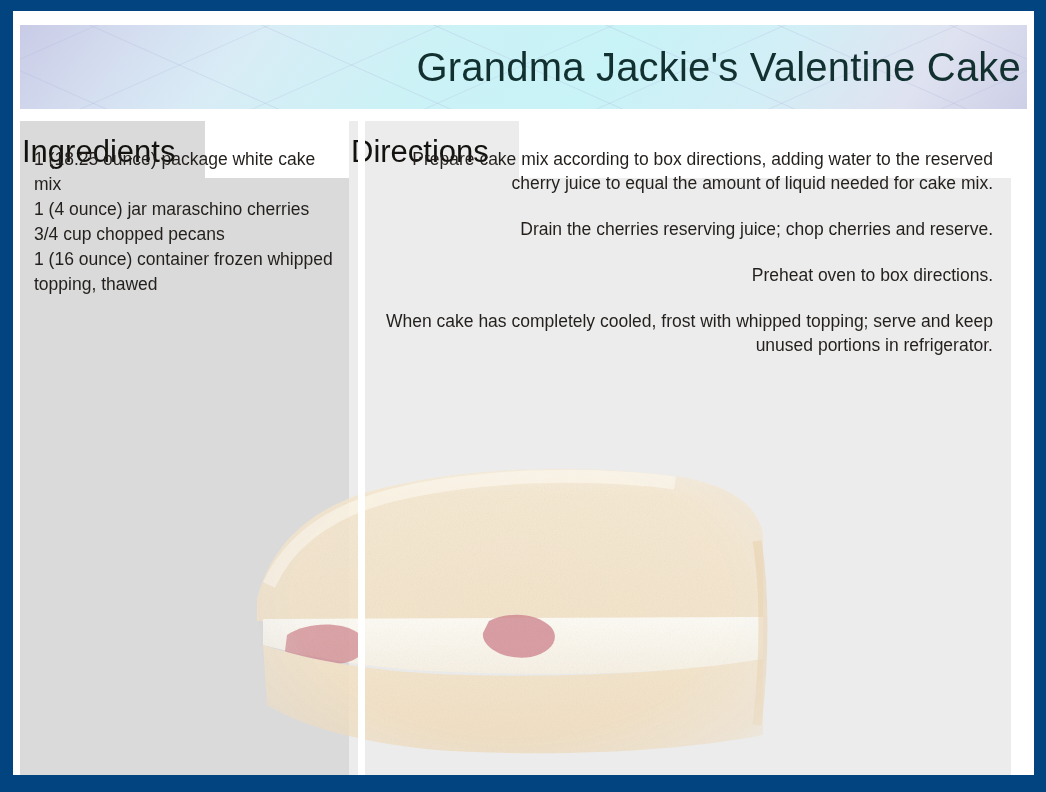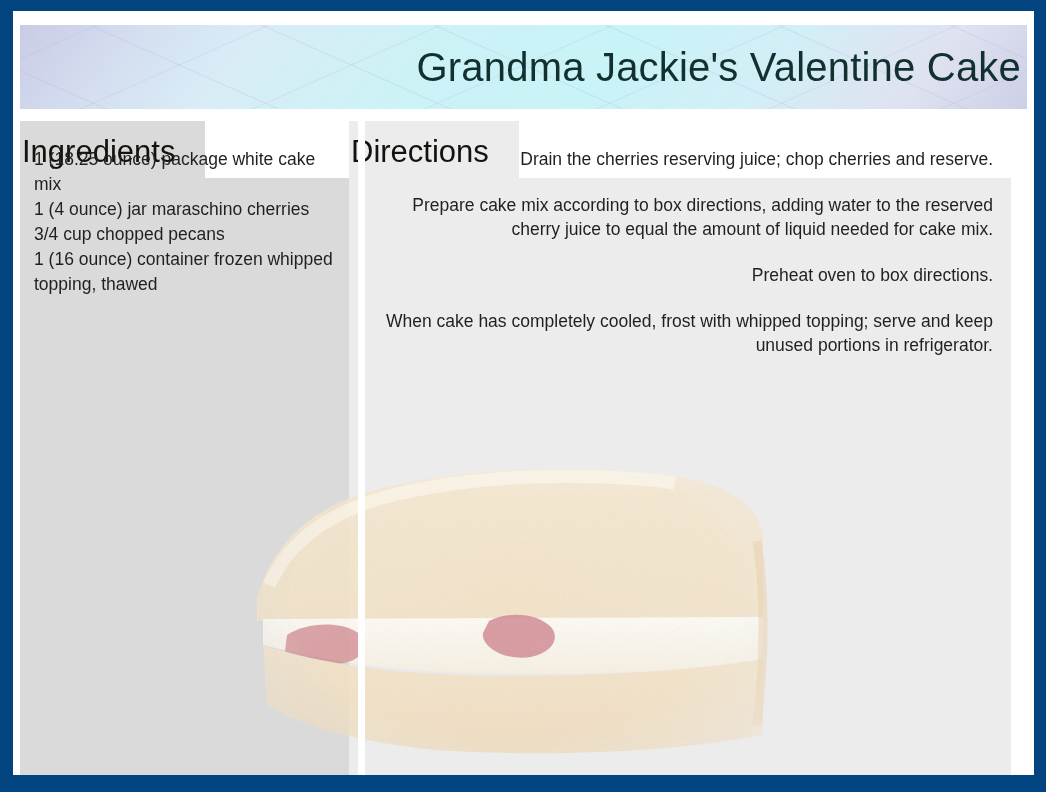--- a/index.html
+++ b/index.html
@@ -190,22 +190,22 @@
         <div class="ingredient-line">1 (4 ounce) jar maraschino cherries</div>
         <div class="ingredient-line">3/4 cup chopped pecans</div>
         <div class="ingredient-line">1 (16 ounce) container frozen whipped topping, thawed</div>
       </div>
     </div>
 
     <div class="panel" id="directions-panel">
       <div class="panel-body"></div>
       <div class="panel-tab">Directions</div>
       <div class="panel-text">
+        <div class="direction-step">Prepare cake mix according to box directions, adding water to the reserved cherry juice to equal the amount of liquid needed for cake mix.</div>
         <div class="direction-step">Drain the cherries reserving juice; chop cherries and reserve.</div>
-        <div class="direction-step">Prepare cake mix according to box directions, adding water to the reserved cherry juice to equal the amount of liquid needed for cake mix.</div>
         <div class="direction-step">Preheat oven to box directions.</div>
         <div class="direction-step">When cake has completely cooled, frost with whipped topping; serve and keep unused portions in refrigerator.</div>
       </div>
     </div>
 
     <svg id="cake-photo" viewBox="0 0 520 330">
       <defs>
         <linearGradient id="spongeTop" x1="0" y1="0" x2="0" y2="1">
           <stop offset="0%" stop-color="#f7ecd8"></stop>
           <stop offset="18%" stop-color="#f6e7cd"></stop>

